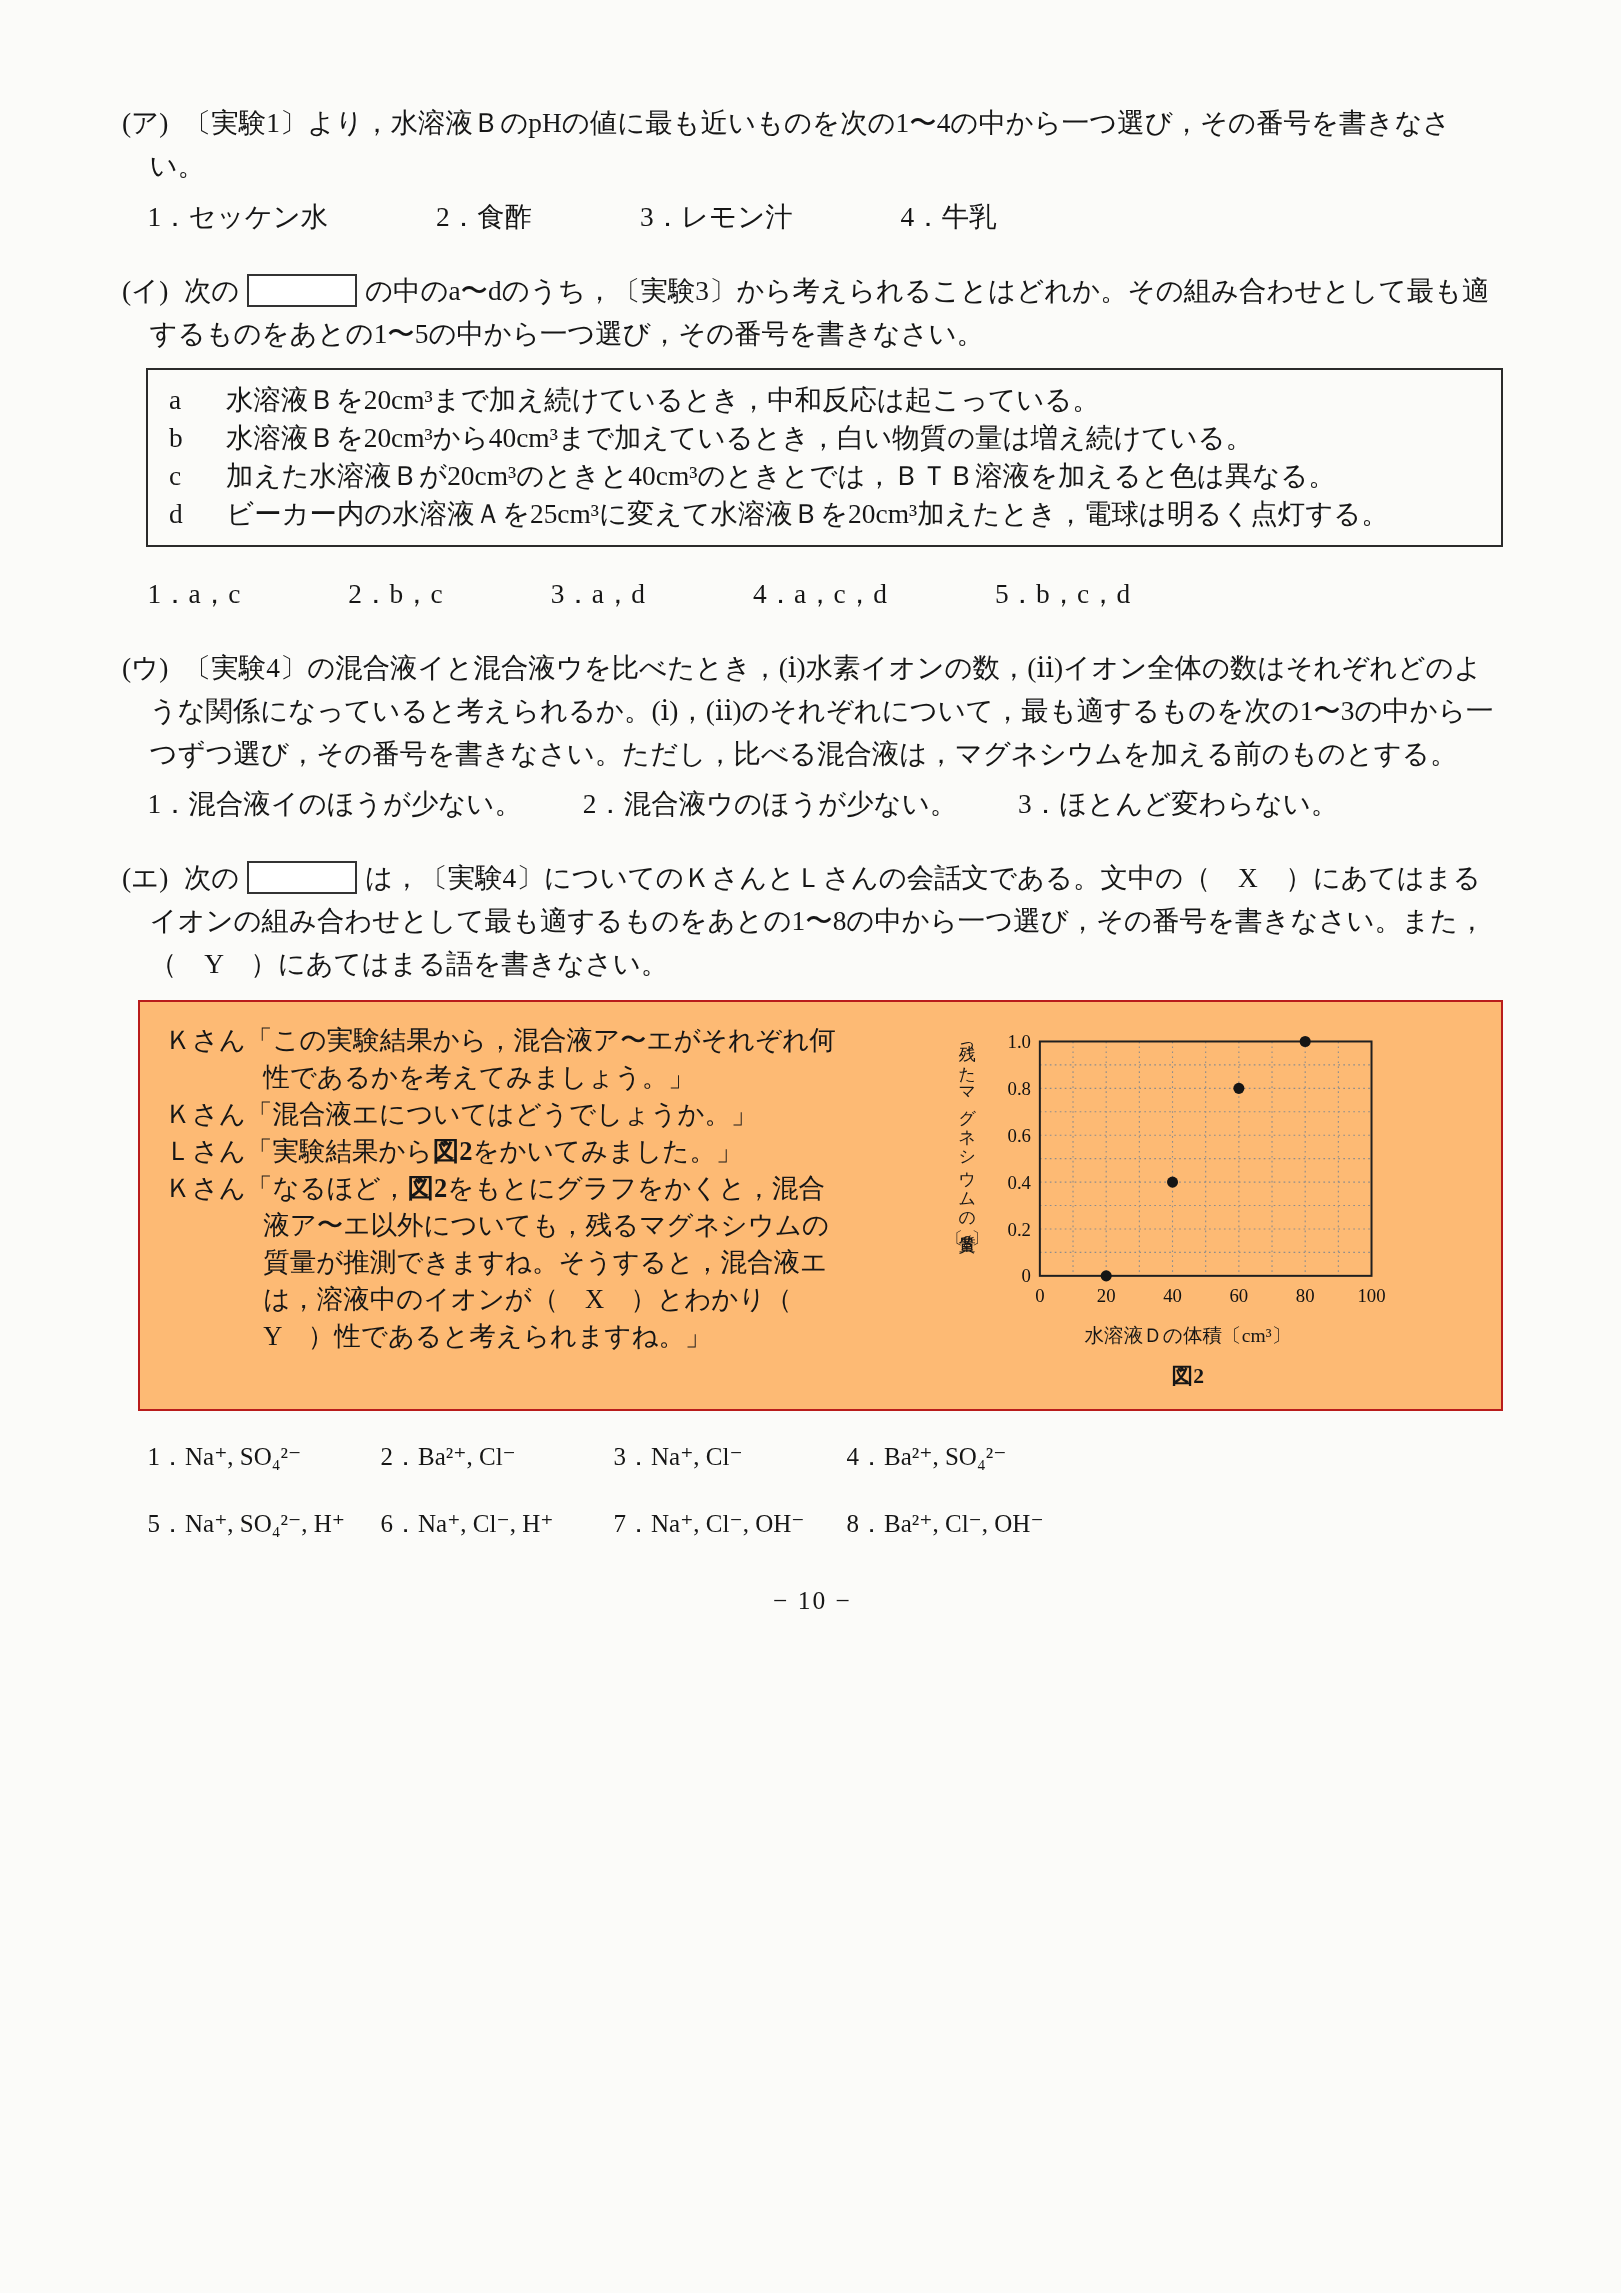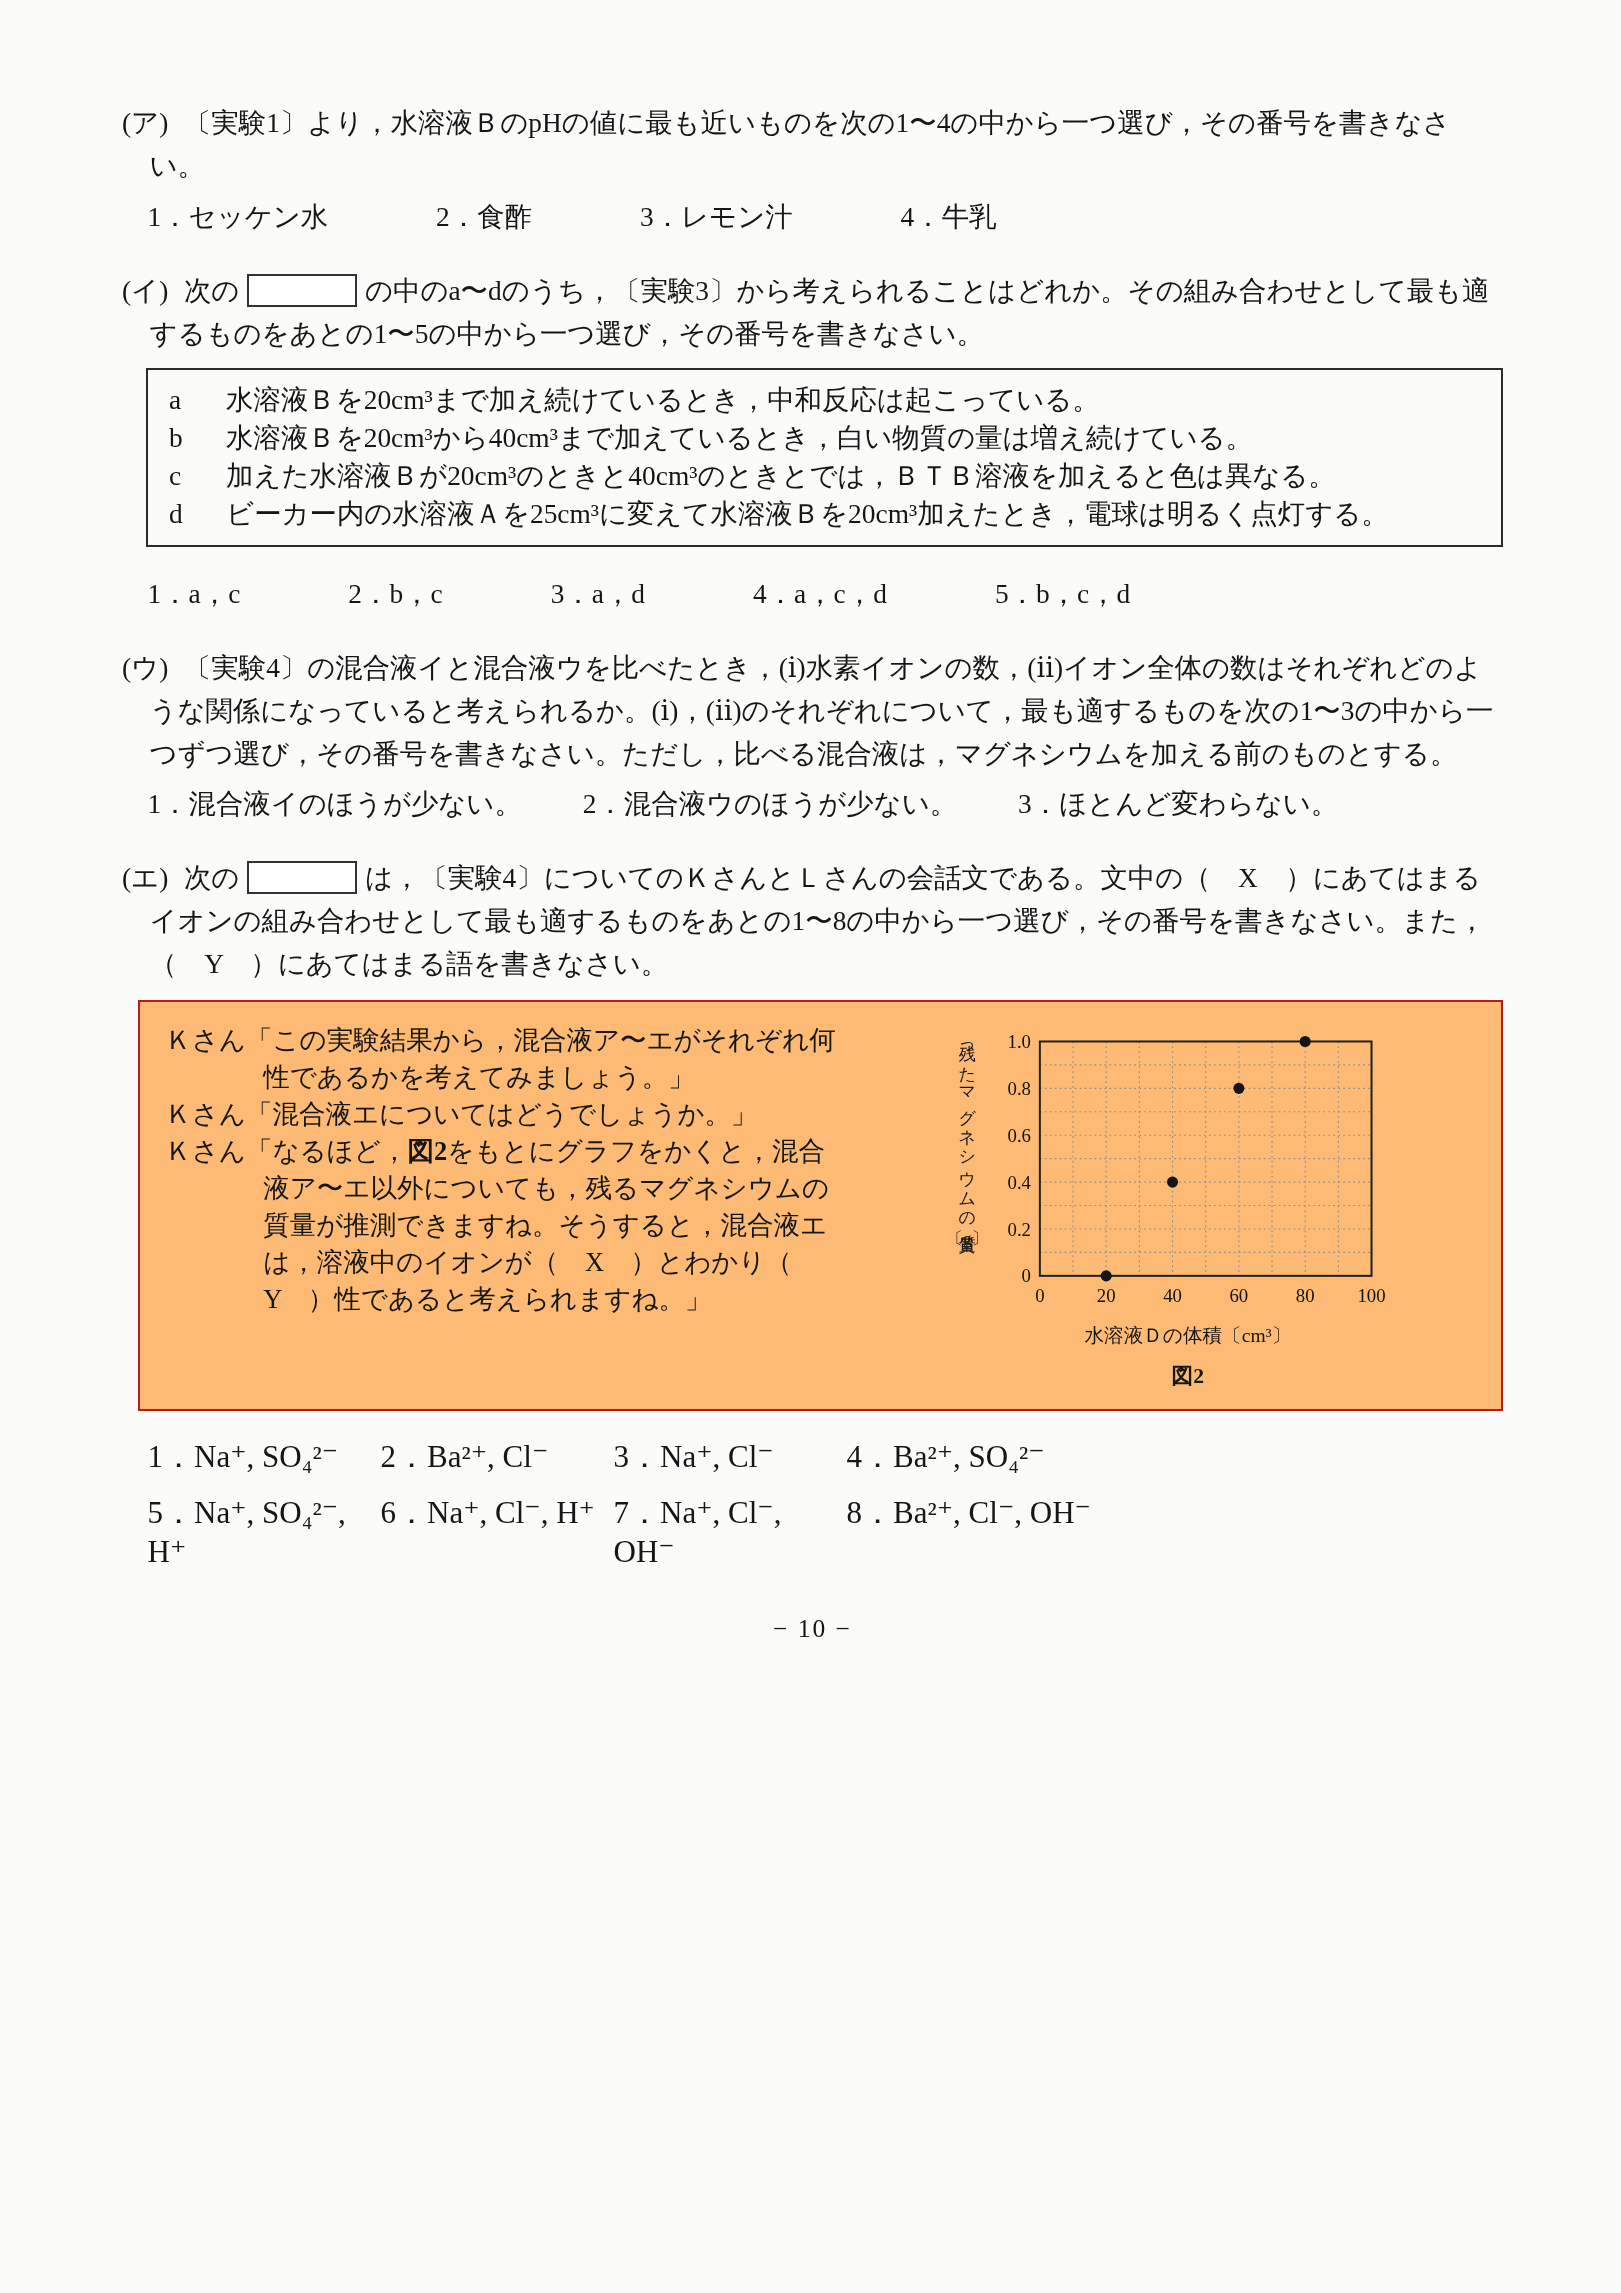--- a/index.html
+++ b/index.html
@@ -26,21 +26,21 @@
   .talkbox{margin:13.7px 0 0 15.7px;border:2px solid #b91c1c;padding:19.6px 19.6px 19.6px 25.5px;display:flex;background:#fdba74;}
   .dialogue{flex:0 0 686px;font-size:26.5px;line-height:37px;}
   .dline{margin:0;padding-left:98px;text-indent:-98px;}
   .figwrap{flex:1;display:flex;flex-direction:column;align-items:center;padding-top:3.9px;}
   .figrow{display:flex;align-items:flex-start;}
   .ylab{display:flex;flex-direction:column;align-items:center;justify-content:flex-start;padding-top:5.9px;margin-right:0px;}
   .ylab-v{writing-mode:vertical-rl;text-orientation:upright;font-size:17px;letter-spacing:1.5px;line-height:1;}
   .ylab-u{font-size:17px;margin-top:2.9px;}
   .xlab{font-size:19.6px;margin-top:9px;padding-left:43px;}
   .figcap{font-weight:bold;font-size:21.6px;margin-top:11.8px;padding-left:43px;}
-  .ion-grid{display:grid;grid-template-columns:233px 233px 233px auto;row-gap:17px;margin:25.5px 0 0 25.5px;font-size:31px;line-height:39px;}
+  .ion-grid{display:grid;grid-template-columns:233px 233px 233px auto;row-gap:28px;margin:25.5px 0 0 25.5px;font-size:25px;line-height:39px;}
   .footer{text-align:center;margin-top:43px;font-size:25.5px;letter-spacing:2px;}
   svg.fig{width:398px;display:block;}
   .grid-line{stroke:#8d8d8d;stroke-width:1;stroke-dasharray:1.5 3;}
   .frame{fill:none;stroke:#1f1f1f;stroke-width:1.8;}
   .tick{font-size:17px;fill:#111;font-family:"Liberation Serif","DejaVu Serif",serif;}
   .tx{text-anchor:middle;}
   .ty{text-anchor:end;}
   .pt{fill:#151515;}
   .dline b{font-weight:bold;}
 </style>
@@ -97,20 +97,21 @@
     </div>
   </div>
 
   <div class="q">
     <p class="q-text"><span class="q-label">(エ)</span><span>次の</span><span class="blank"></span><span>は，〔実験4〕についてのＫさんとＬさんの会話文である。文中の（　X　）にあてはまるイオンの組み合わせとして最も適するものをあとの1〜8の中から一つ選び，その番号を書きなさい。また，（　Y　）にあてはまる語を書きなさい。</span></p>
 
     <div class="talkbox">
       <div class="dialogue">
         <p class="dline"><span>Ｋさん</span><span>「この実験結果から，混合液ア〜エがそれぞれ何性であるかを考えてみましょう。」</span><b></b><span></span></p>
         <p class="dline"><span>Ｋさん</span><span>「混合液エについてはどうでしょうか。」</span><b></b><span></span></p>
+        <p class="dline"><span>Ｌさん</span><span>「実験結果から</span><b>図2</b><span>をかいてみました。」</span></p>
         <p class="dline"><span>Ｋさん</span><span>「なるほど，</span><b>図2</b><span>をもとにグラフをかくと，混合液ア〜エ以外についても，残るマグネシウムの質量が推測できますね。そうすると，混合液エは，溶液中のイオンが（　X　）とわかり（　Y　）性であると考えられますね。」</span></p>
       </div>
 
       <div class="figwrap">
         <div class="figrow">
           <div class="ylab">
             <div class="ylab-v">残ったマグネシウムの質量</div>
             <div class="ylab-u">〔g〕</div>
           </div>
           <svg class="fig" xmlns="http://www.w3.org/2000/svg" viewBox="0 0 360 260" style="font-size:28px">

